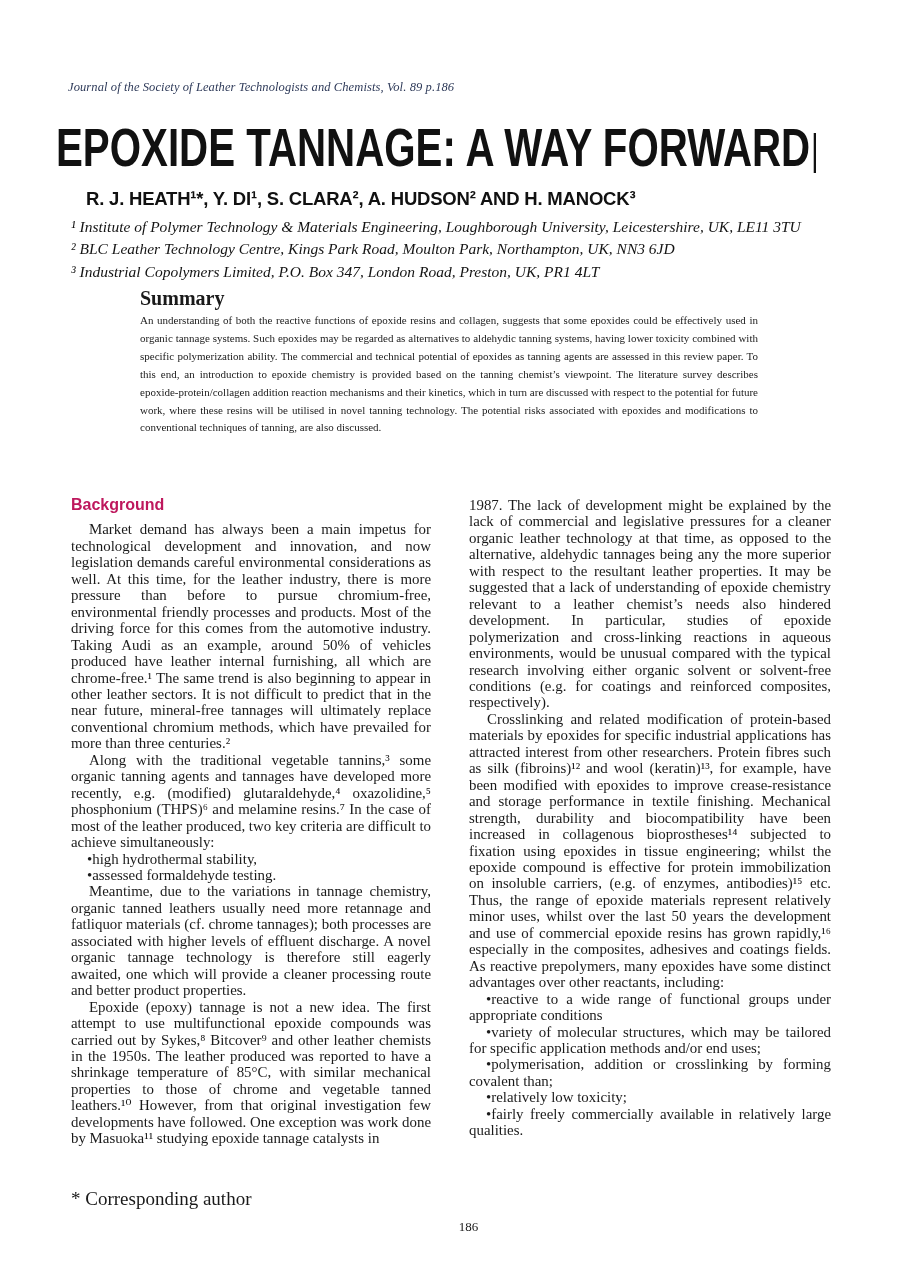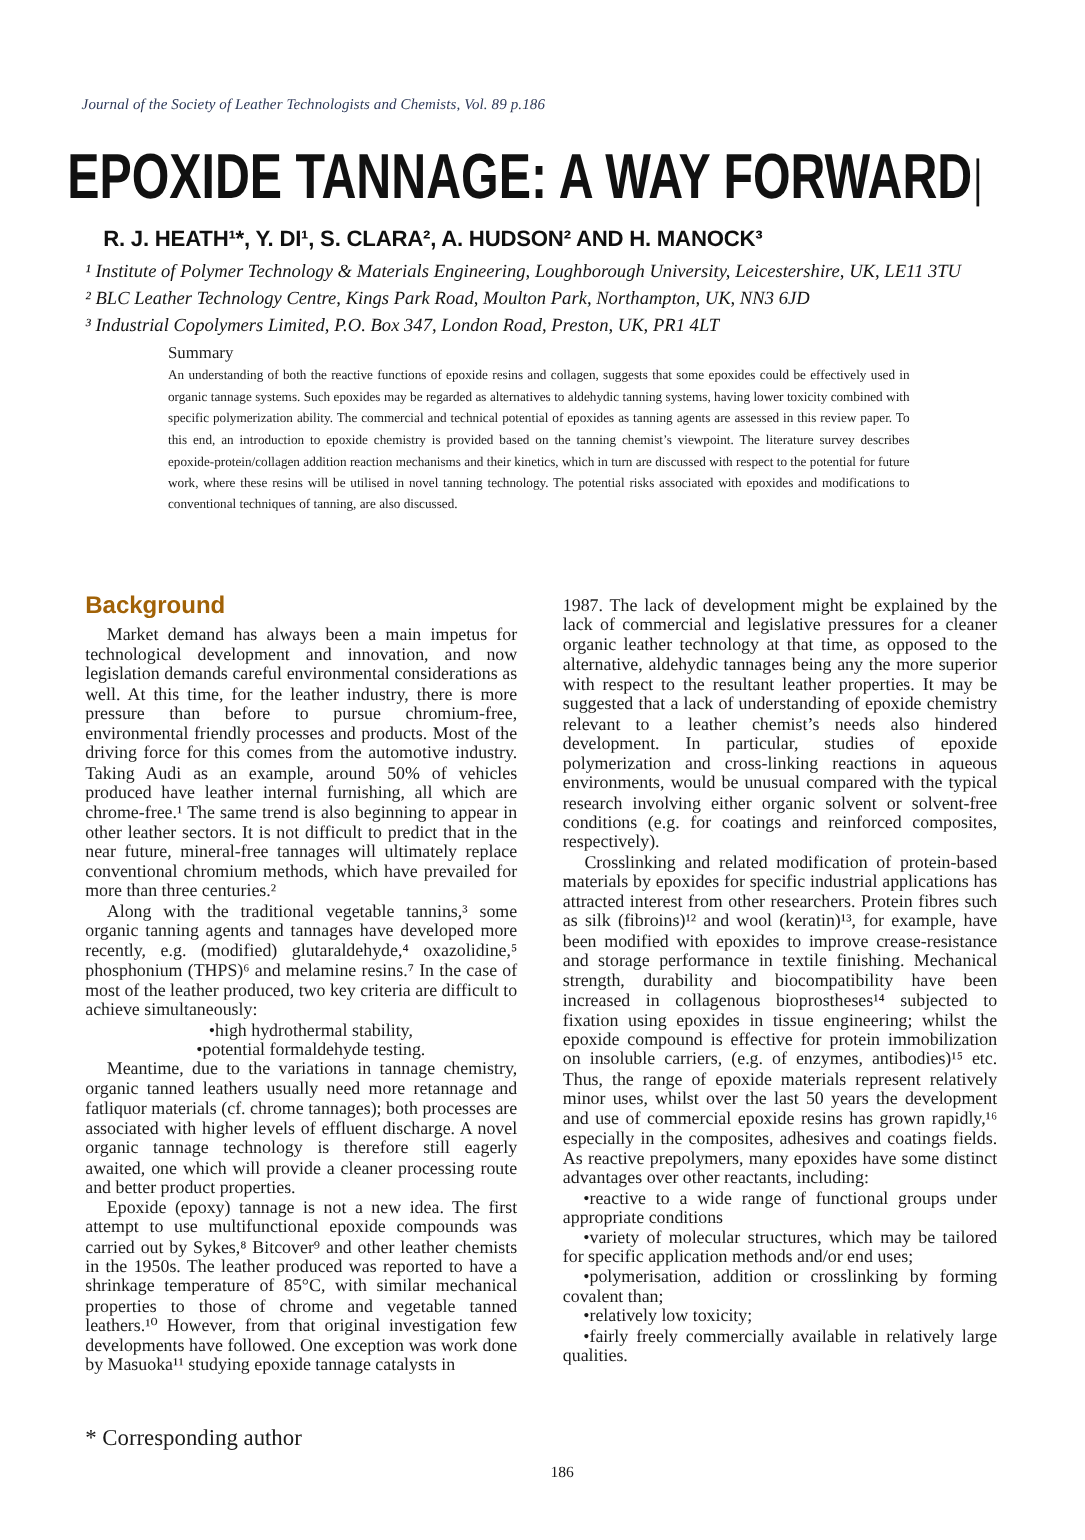--- a/index.html
+++ b/index.html
@@ -80,22 +80,22 @@
 
   
   .summary {
     position: absolute;
     left: 140px;
     top: 287px;
     width: 618px;
   }
   .summary-heading {
     margin: 0 0 2px 0;
-    font-weight: normal;
-    font-size: 14px;
+    font-weight: bold;
+    font-size: 20px;
   }
   .summary-text {
     margin: 0;
     font-size: 11px;
     line-height: 17.9px;
     text-align: justify;
   }
 
   
   .columns {
@@ -107,32 +107,32 @@
     gap: 38px;
   }
   .col { font-size: 14.9px; line-height: 16.45px; text-align: justify; }
   .col-left  { width: 360px; }
   .col-right { width: 362px; }
 
   .section-heading {
     margin: 0 0 8px 0;
     font-family: "Liberation Sans", sans-serif;
     font-weight: bold;
-    font-size: 20px;
-    color: #a16207;
+    font-size: 16px;
+    color: #be185d;
     text-align: left;
   }
   .col p { margin: 0; text-indent: 18px; }
   .col p.no-indent { text-indent: 0; }
 
   .left-bullets {
     list-style: none;
     margin: 0;
     padding: 0 0 0 16px;
-    text-align: center;
+    text-align: left;
   }
   .left-bullets li::before { content: "\2022 "; }
 
   .bullet-para { text-indent: 17px !important; }
   .bullet-para::before { content: "\2022 "; }
 
   
   .footnote {
     position: absolute;
     left: 71px;
@@ -173,21 +173,21 @@
   </div>
 
   <div class="columns">
 
     <div class="col col-left">
       <h2 class="section-heading">Background</h2>
       <p>Market demand has always been a main impetus for technological development and innovation, and now legislation demands careful environmental considerations as well. At this time, for the leather industry, there is more pressure than before to pursue chromium-free, environmental friendly processes and products. Most of the driving force for this comes from the automotive industry. Taking Audi as an example, around 50% of vehicles produced have leather internal furnishing, all which are chrome-free.¹ The same trend is also beginning to appear in other leather sectors. It is not difficult to predict that in the near future, mineral-free tannages will ultimately replace conventional chromium methods, which have prevailed for more than three centuries.²</p>
       <p>Along with the traditional vegetable tannins,³ some organic tanning agents and tannages have developed more recently, e.g. (modified) glutaraldehyde,⁴ oxazolidine,⁵ phosphonium (THPS)⁶ and melamine resins.⁷ In the case of most of the leather produced, two key criteria are difficult to achieve simultaneously:</p>
       <ul class="left-bullets">
         <li>high hydrothermal stability,</li>
-        <li>potential formaldehyde testing.</li>
+        <li>assessed formaldehyde testing.</li>
       </ul>
       <p>Meantime, due to the variations in tannage chemistry, organic tanned leathers usually need more retannage and fatliquor materials (cf. chrome tannages); both processes are associated with higher levels of effluent discharge. A novel organic tannage technology is therefore still eagerly awaited, one which will provide a cleaner processing route and better product properties.</p>
       <p>Epoxide (epoxy) tannage is not a new idea. The first attempt to use multifunctional epoxide compounds was carried out by Sykes,⁸ Bitcover⁹ and other leather chemists in the 1950s. The leather produced was reported to have a shrinkage temperature of 85°C, with similar mechanical properties to those of chrome and vegetable tanned leathers.¹⁰ However, from that original investigation few developments have followed. One exception was work done by Masuoka¹¹ studying epoxide tannage catalysts in</p>
     </div>
 
     <div class="col col-right">
       <p class="no-indent">1987. The lack of development might be explained by the lack of commercial and legislative pressures for a cleaner organic leather technology at that time, as opposed to the alternative, aldehydic tannages being any the more superior with respect to the resultant leather properties. It may be suggested that a lack of understanding of epoxide chemistry relevant to a leather chemist’s needs also hindered development. In particular, studies of epoxide polymerization and cross-linking reactions in aqueous environments, would be unusual compared with the typical research involving either organic solvent or solvent-free conditions (e.g. for coatings and reinforced composites, respectively).</p>
       <p>Crosslinking and related modification of protein-based materials by epoxides for specific industrial applications has attracted interest from other researchers. Protein fibres such as silk (fibroins)¹² and wool (keratin)¹³, for example, have been modified with epoxides to improve crease-resistance and storage performance in textile finishing. Mechanical strength, durability and biocompatibility have been increased in collagenous bioprostheses¹⁴ subjected to fixation using epoxides in tissue engineering; whilst the epoxide compound is effective for protein immobilization on insoluble carriers, (e.g. of enzymes, antibodies)¹⁵ etc. Thus, the range of epoxide materials represent relatively minor uses, whilst over the last 50 years the development and use of commercial epoxide resins has grown rapidly,¹⁶ especially in the composites, adhesives and coatings fields. As reactive prepolymers, many epoxides have some distinct advantages over other reactants, including:</p>
       <p class="bullet-para">reactive to a wide range of functional groups under appropriate conditions</p>
       <p class="bullet-para">variety of molecular structures, which may be tailored for specific application methods and/or end uses;</p>

